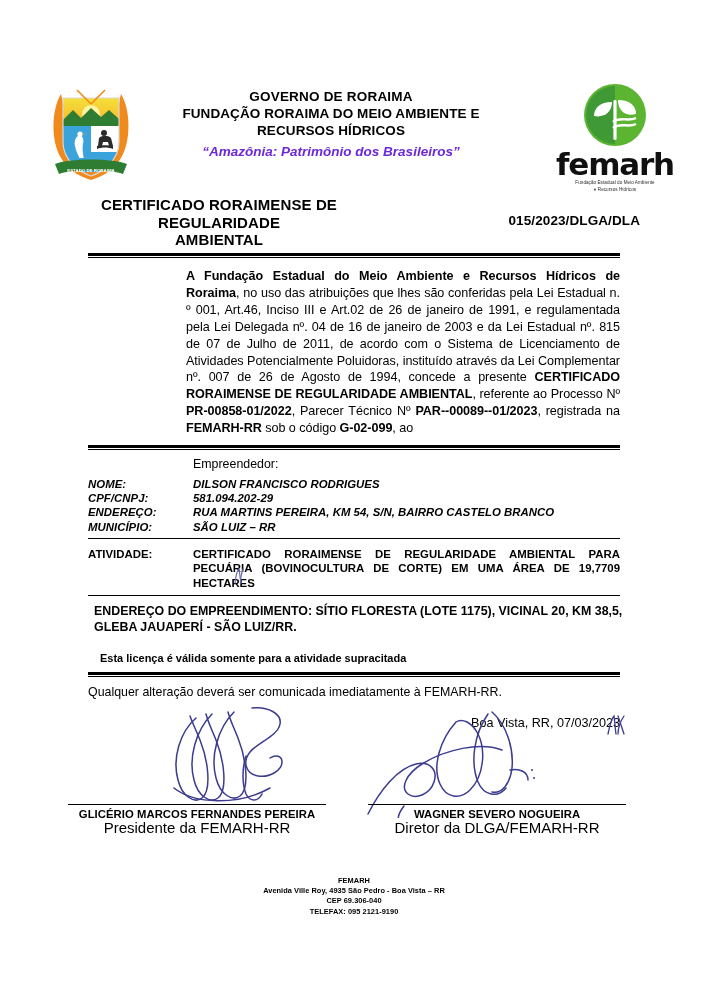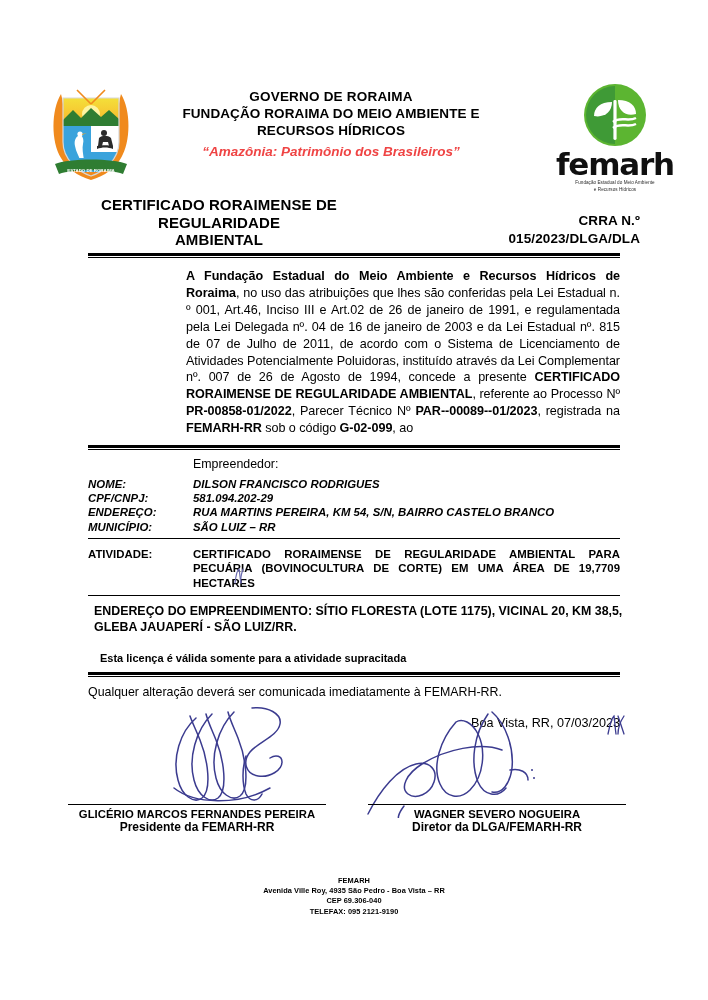--- a/index.html
+++ b/index.html
@@ -52,21 +52,21 @@
     font-size: 13.5px;
     font-weight: bold;
     letter-spacing: .1px;
     line-height: 17px;
   }
   .header-titles .slogan {
     margin-top: 4px;
     font-size: 13.5px;
     font-weight: bold;
     font-style: italic;
-    color: #ef4444;
+    color: #6d28d9;
     line-height: 17px;
   }
   .femarh-logo {
     position: absolute;
     left: 540px;
     top: 0px;
     width: 150px;
     text-align: center;
   }
   .femarh-mark {
@@ -263,23 +263,22 @@
     background: #000;
     margin-bottom: 2px;
   }
   .sig-name {
     font-size: 11.3px;
     font-weight: bold;
     line-height: 14px;
     letter-spacing: .05px;
   }
   .sig-role {
-    font-size: 12px;
+    font-size: 15px;
     line-height: 13px;
-    font-weight: bold;
   }
   .ink { position: absolute; pointer-events: none; }
 
   
   .footer {
     position: absolute;
     left: 0;
     top: 876px;
     width: 708px;
     text-align: center;
@@ -365,21 +364,20 @@
     </div>
   </div>
 
   <div class="title-row">
     <div class="cert-title">
       <div>CERTIFICADO RORAIMENSE DE</div>
       <div>REGULARIDADE</div>
       <div>AMBIENTAL</div>
     </div>
     <div class="crra-block">
-      <div>CRRA N.º</div>
       <div>015/2023/DLGA/DLA</div>
     </div>
   </div>
 
   <div class="rule-double" style="top:253px"></div>
 
   <div class="body-para"><b>A Fundação Estadual do Meio Ambiente e Recursos Hídricos de Roraima</b>, no uso das atribuições que lhes são conferidas pela Lei Estadual n. º 001, Art.46, Inciso III e Art.02 de 26 de janeiro de 1991, e regulamentada pela Lei Delegada nº. 04 de 16 de janeiro de 2003 e da Lei Estadual nº. 815 de 07 de Julho de 2011, de acordo com o Sistema de Licenciamento de Atividades Potencialmente Poluidoras, instituído através da Lei Complementar nº. 007 de 26 de Agosto de 1994, concede a presente <b>CERTIFICADO RORAIMENSE DE REGULARIDADE AMBIENTAL</b>, referente ao Processo Nº <b>PR-00858-01/2022</b>, Parecer Técnico Nº <b>PAR--00089--01/2023</b>, registrada na <b>FEMARH-RR</b> sob o código <b>G-02-099</b>, ao</div>
 
   <div class="rule-double" style="top:445px"></div>
 

